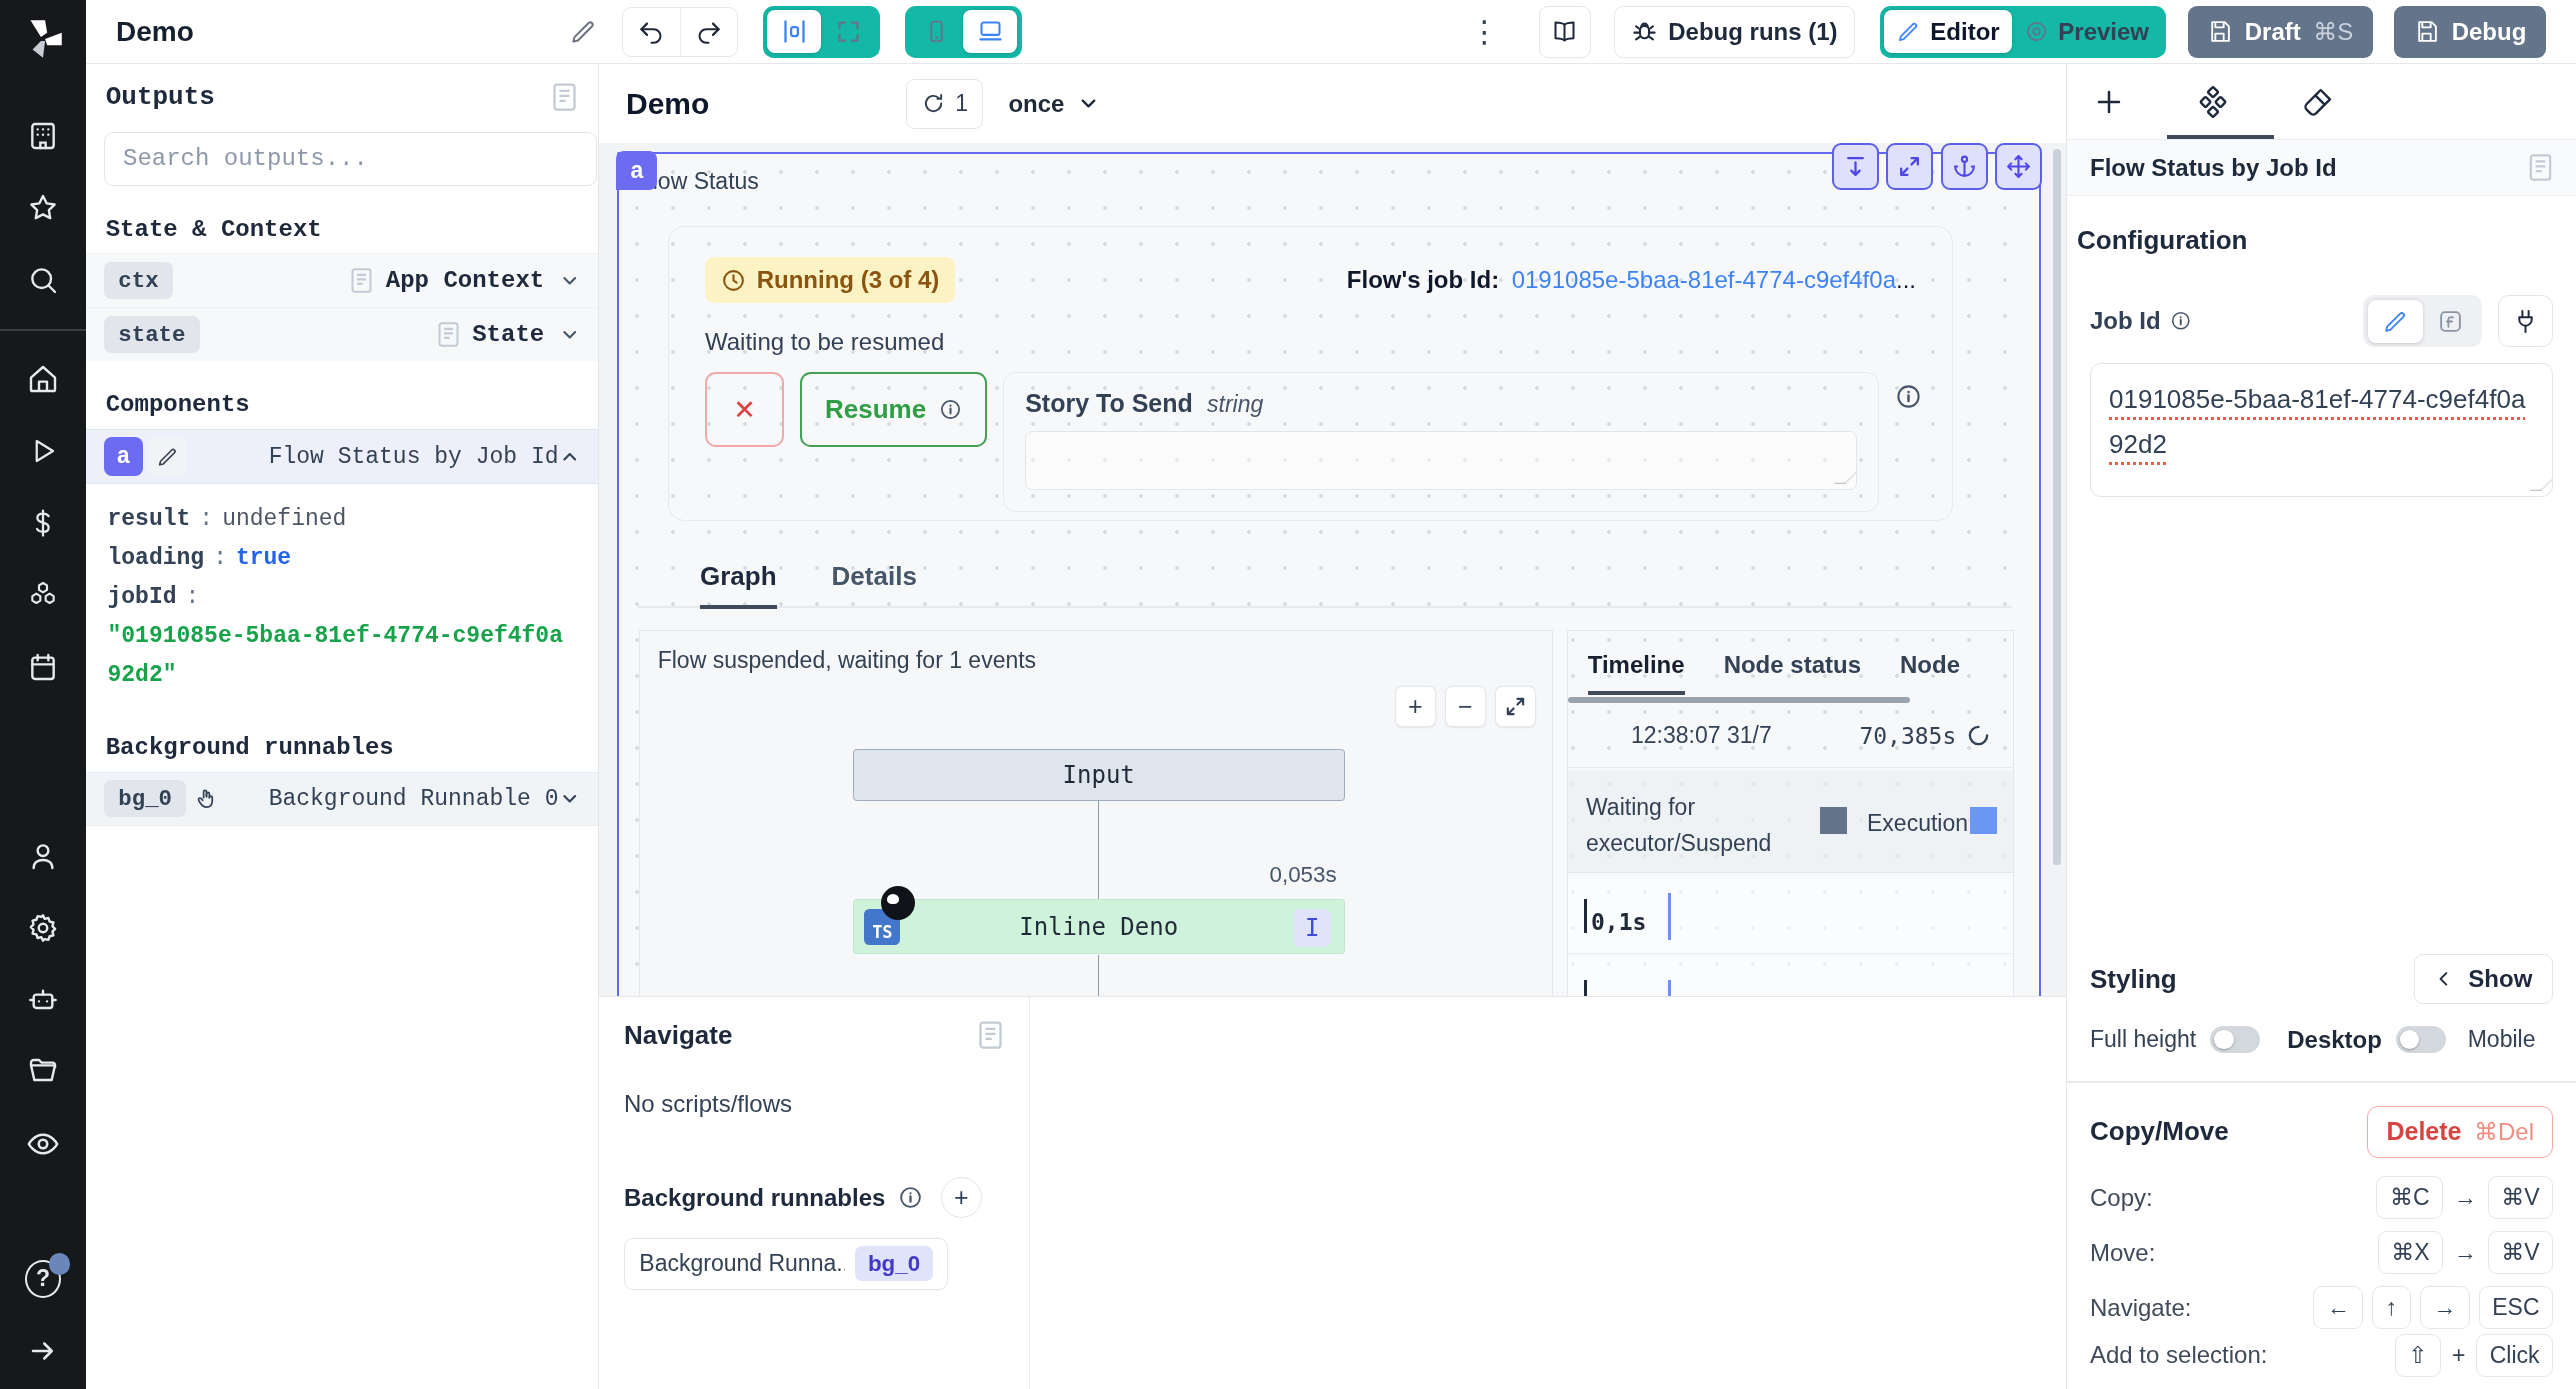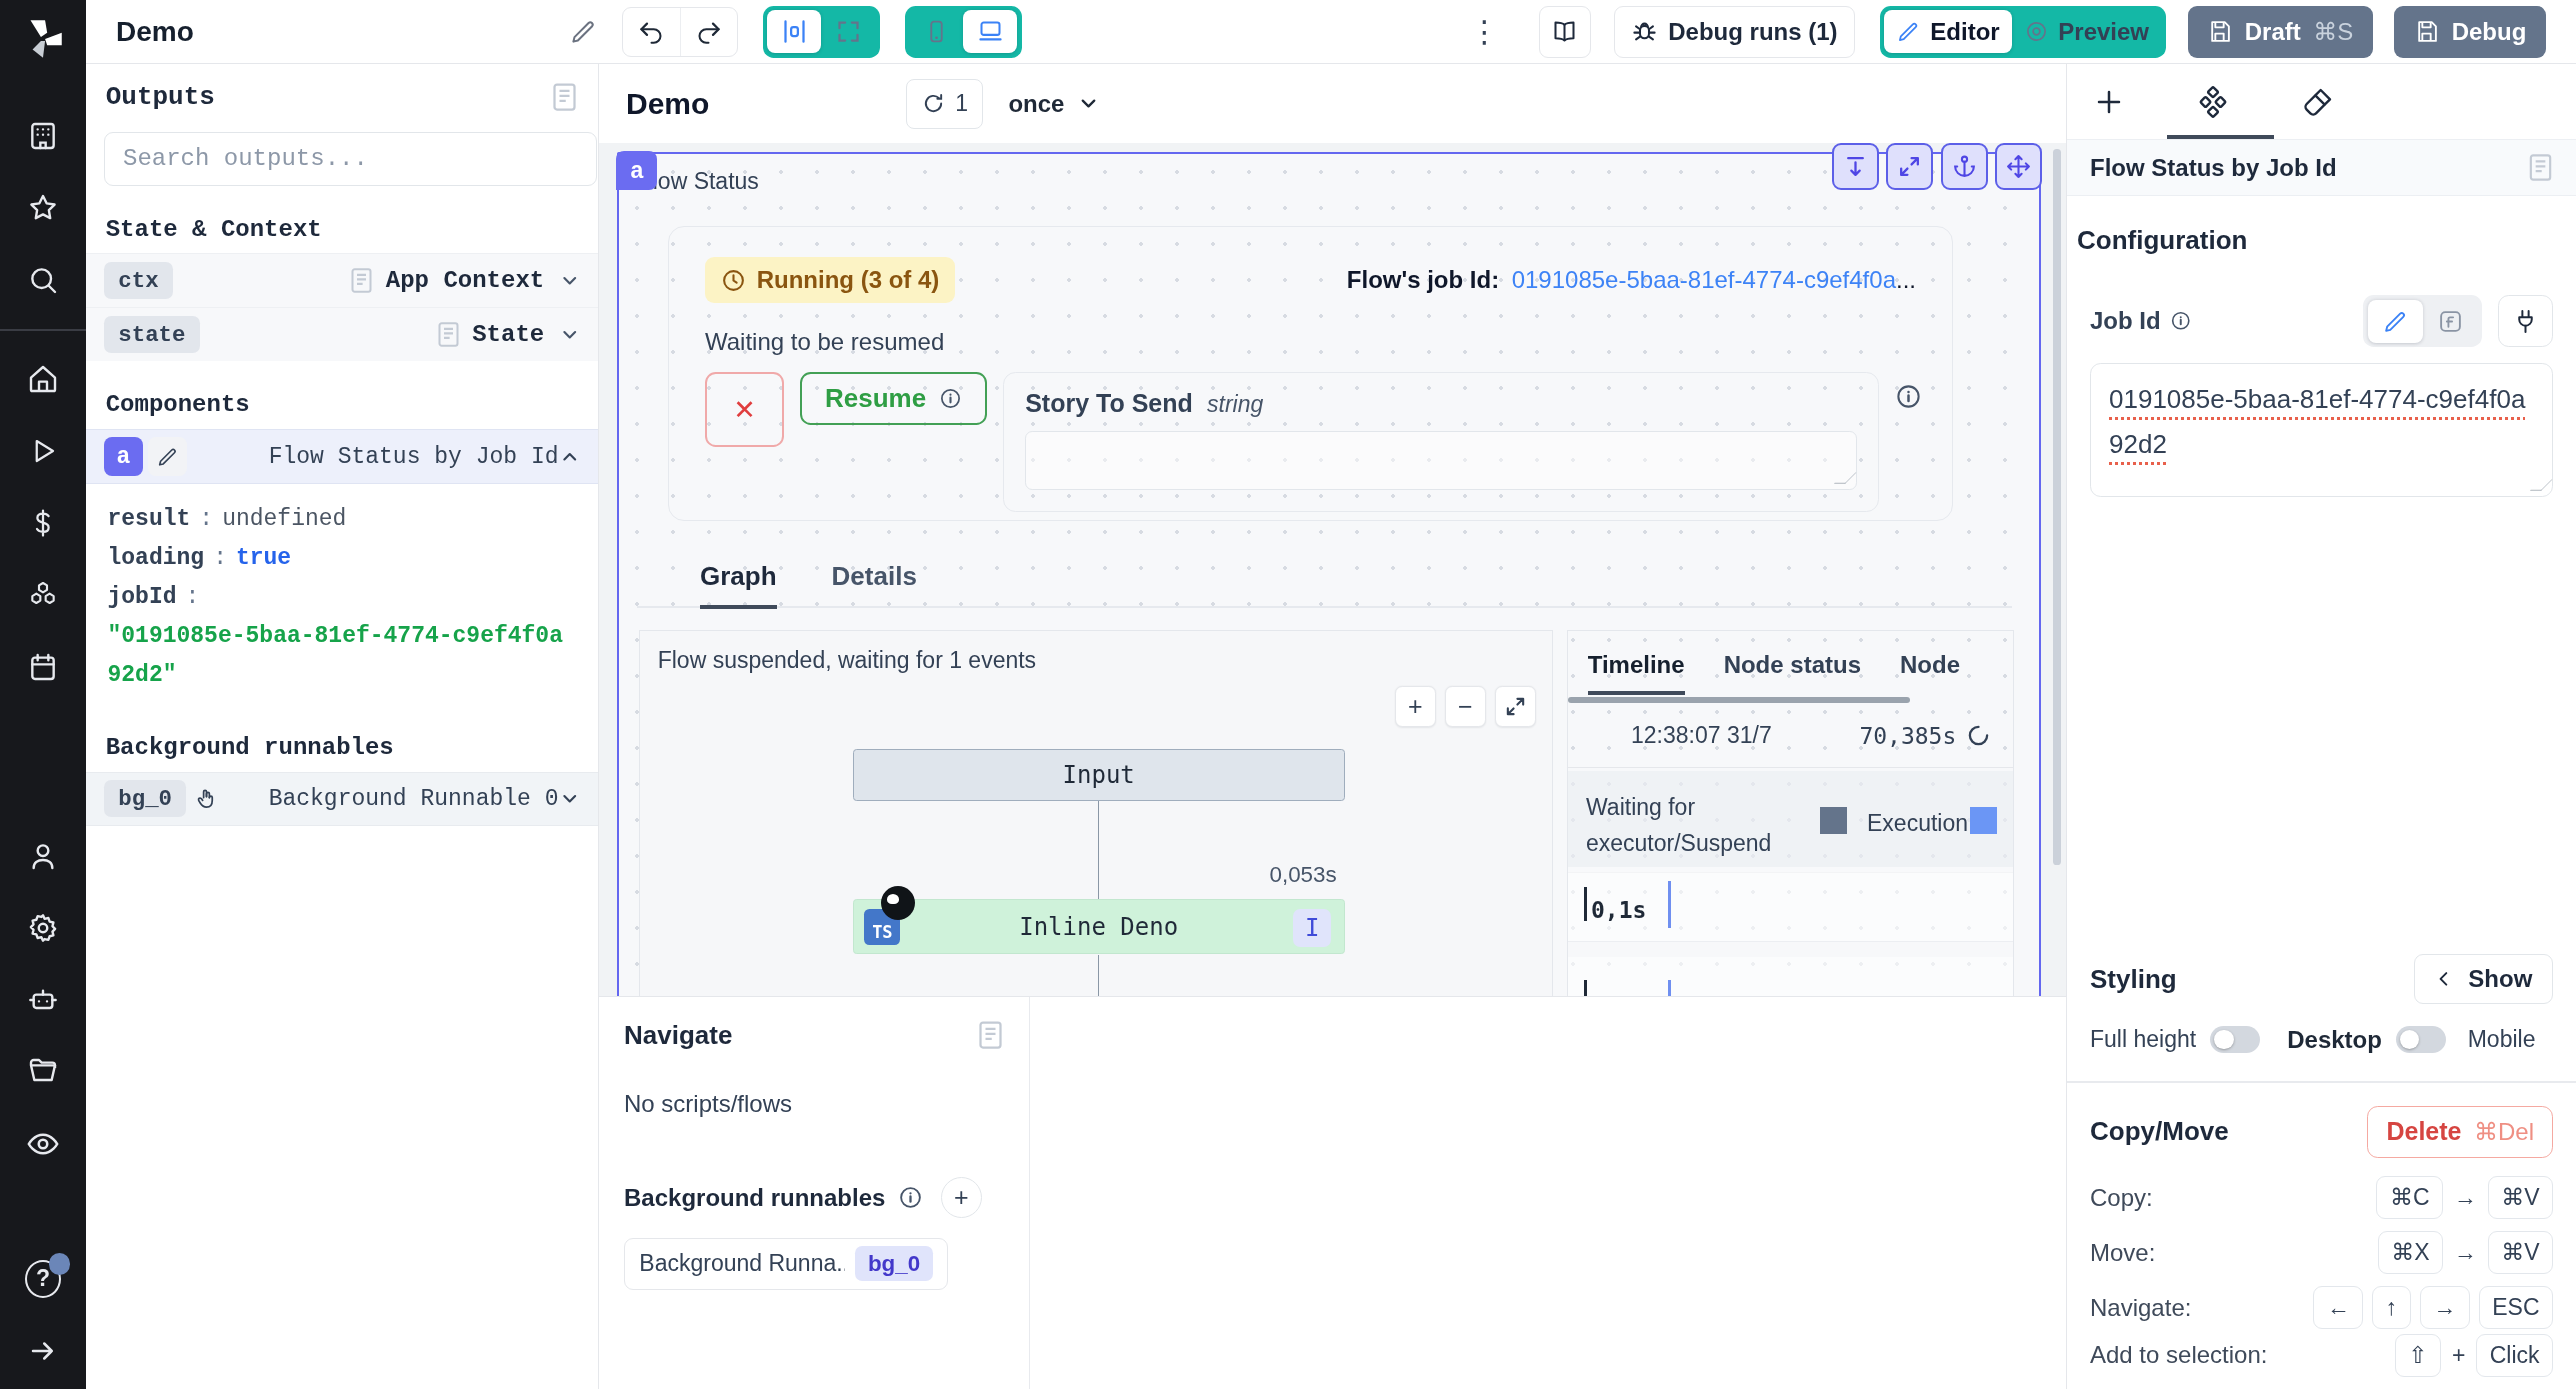--- a/index.html
+++ b/index.html
@@ -92,21 +92,21 @@
   .fs-card { position:absolute; left:49px; right:86px; top:72px; height:295px; border:1.8px solid #e6e9ee; border-radius:16px; }
   .card-row1 { display:flex; align-items:center; padding:30px 36px 0; }
   .status-badge { display:inline-flex; align-items:center; gap:10.7px; background:#fcf3c5; color:#8a5510; border-radius:9px; padding:9px 16px; font-size:24px; font-weight:600; }
   .job-group { margin-left:auto; font-size:24px; display:flex; align-items:center; white-space:nowrap; overflow:hidden; }
   .job-label { font-weight:bold; color:#0f172a; margin-right:12.5px; }
   .job-link { color:#3d83f6; }
   .job-dots { color:#0f172a; }
   .waiting-txt { padding:25px 36px 0; font-size:24px; color:#334155; }
   .actions-row { display:flex; align-items:flex-start; padding:16px 30px 0 36px; gap:16px; }
   .btn-x { width:79px; height:75px; border:2.2px solid #f0a9a9; border-radius:10.7px; display:flex; align-items:center; justify-content:center; color:#e03e3e; font-size:27px; font-weight:bold; background:transparent; }
-  .btn-resume { height:53px; border:2.2px solid #43a055; border-radius:10.7px; display:flex; align-items:center; justify-content:center; gap:12.5px; padding:0 23px; background:transparent;text-align:right; }
+  .btn-resume { height:75px; border:2.2px solid #43a055; border-radius:10.7px; display:flex; align-items:center; justify-content:center; gap:12.5px; padding:0 23px; background:transparent;text-align:right; }
   .btn-resume .txt { color:#2f9e44; font-size:26px; font-weight:bold; }
   .btn-resume .inf { color:#475569; }
   .story-box { flex:1; height:140px; border:1.8px solid #e6e9ee; border-radius:12.5px; padding:16px 21.5px 0; }
   .story-head { display:flex; align-items:baseline; gap:14.3px; }
   .story-label { font-size:25px; font-weight:bold; color:#334155; }
   .story-type { font-size:23px; font-style:italic; color:#475569; }
   .story-ta { margin-top:12.5px; height:59px; border:1.8px solid #e2e6eb; border-radius:7.2px; background:rgba(255,255,255,.45); position:relative; }
   .resize-glyph { position:absolute; right:3.6px; bottom:3.6px; width:14.3px; height:14.3px; border-right:1.8px solid #9aa3ad; border-bottom:1.8px solid #9aa3ad; transform:skew(-45deg) scale(.8); opacity:.8; }
   .card-info { color:#475569; margin-top:10.7px; }
 
@@ -139,21 +139,21 @@
   .t-timerow { position:absolute; top:73px; left:0; right:0; height:64px; border-bottom:1.8px solid #e5e7eb; display:flex; align-items:center; padding:0 23px 0 63px; }
   .t-start { font-size:23px; color:#334155; }
   .t-elapsed { margin-left:auto; display:flex; align-items:center; gap:10.7px; font-size:23px; color:#334155; font-family:"DejaVu Sans Mono",monospace; }
   .t-legend { position:absolute; top:140px; left:0; right:0; height:102px; background:rgba(235,238,243,.65); border-bottom:1.8px solid #e5e7eb; }
   .lg-wait { position:absolute; left:18px; top:18px; width:224px; font-size:23px; line-height:36px; color:#334155; }
   .sq { position:absolute; width:27px; height:27px; }
   .sq-gray { left:252px; top:36px; background:#64748b; }
   .lg-exec { position:absolute; left:299px; top:39px; font-size:23px; color:#334155; }
   .sq-blue { right:16px; top:36px; background:#6b96f5; }
   .t-row { position:absolute; left:0; right:0; background:rgba(255,255,255,.55); border-bottom:1.8px solid #eceef2; }
-  .t-row1 { top:236px; height:75px; }
+  .t-row1 { top:248px; height:75px; }
   .t-row2 { top:326px; height:81px; }
   .t-bar { position:absolute; left:16px; top:19.7px; width:2.7px; height:34px; background:#1f2937; }
   .t-lbl { position:absolute; left:23px; top:30px; font-family:"DejaVu Sans Mono",monospace; font-size:23px; font-weight:bold; color:#1f2937; }
   .t-tick { position:absolute; left:100px; top:14.3px; width:2.7px; height:47px; background:#6f8ff0; }
 
   
   .bottom { height:394px; background:#fff; border-top:1.8px solid #e5e7eb; display:flex; flex-shrink:0; }
   .run-col { width:431px; border-right:1.8px solid #e8eaee; padding:23px 25px 0; }
   .run-head { display:flex; align-items:flex-start; }
   .run-title { font-size:26px; font-weight:bold; color:#1e293b; }

